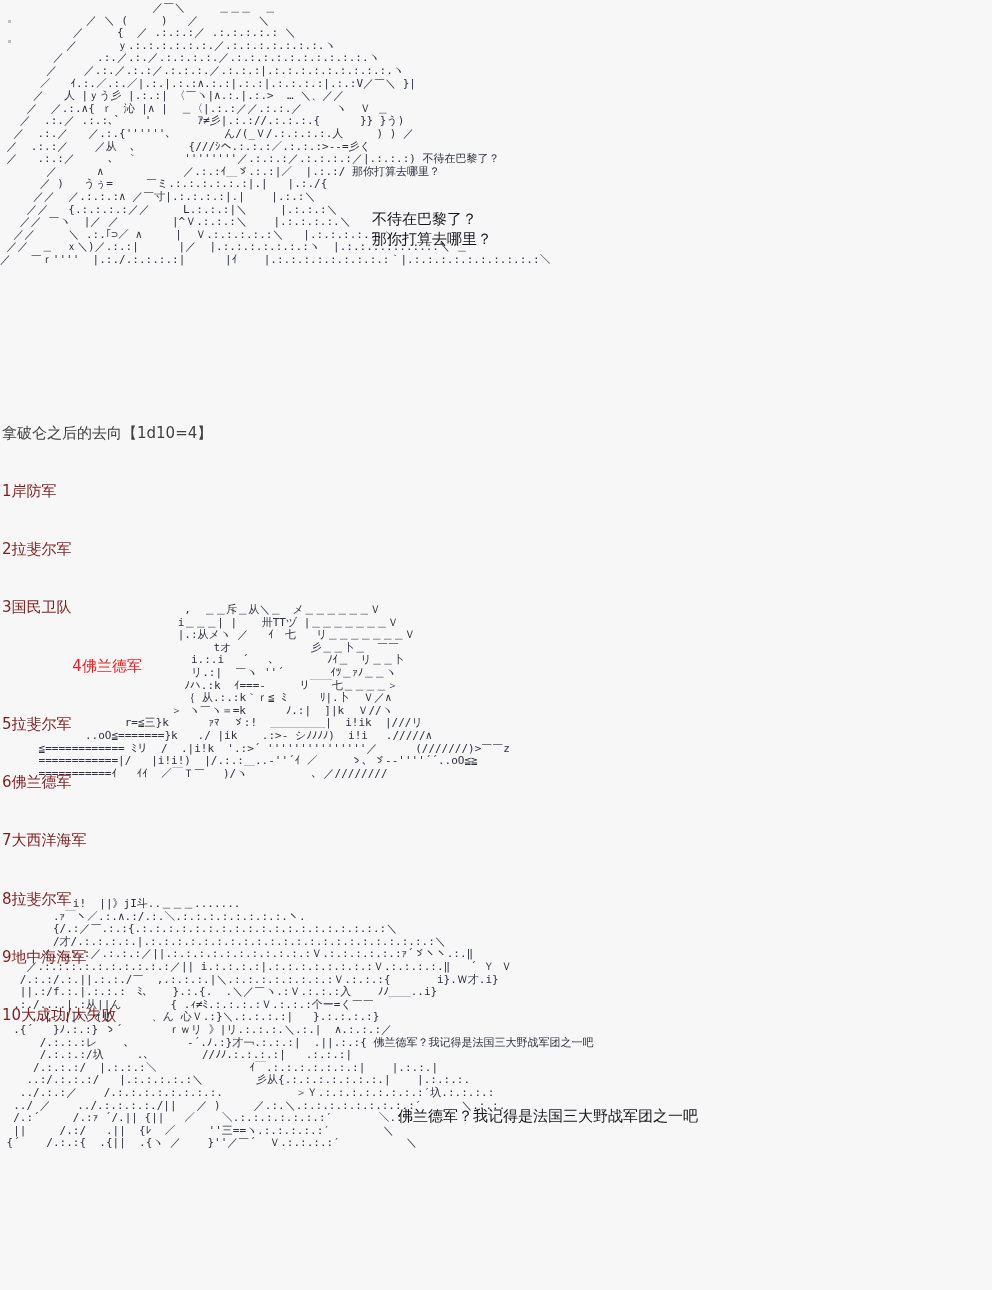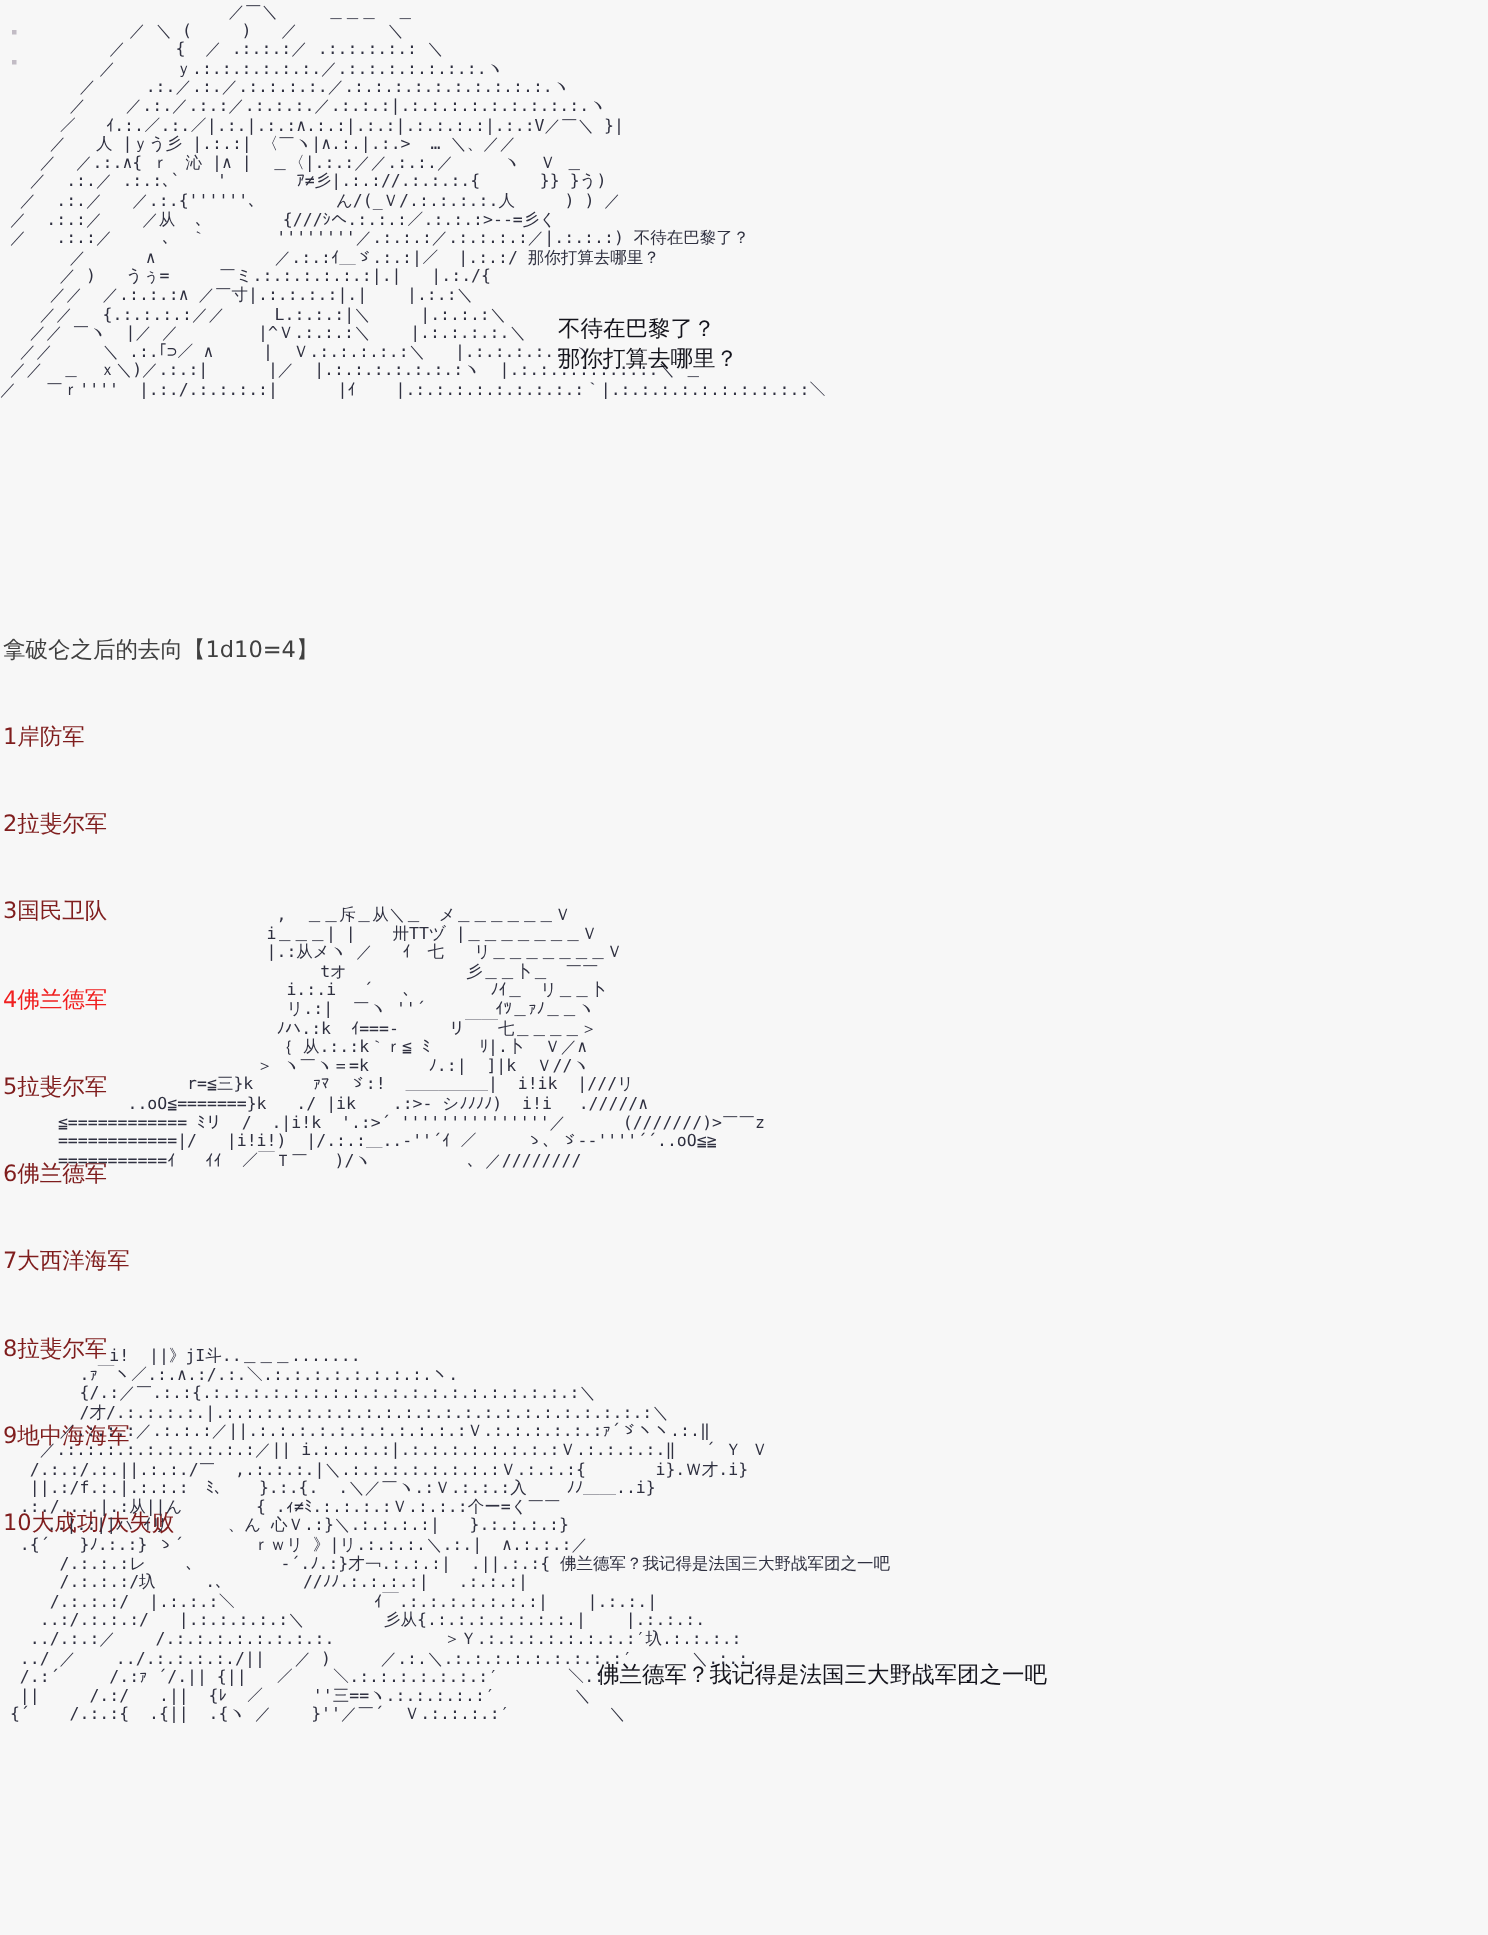--- a/index.html
+++ b/index.html
@@ -59,21 +59,21 @@
     left: 2px;
     top: 385px;
     font-family: "DejaVu Sans", "Liberation Sans", sans-serif;
     font-size: 15px;
     line-height: 19.4px;
     color: #14141c;
     white-space: pre;
   }
   .dice-title { font-size: 15px; color: #404040; }
   .dice-item  { font-size: 15px; color: #7f1d1d; }
-  .dice-item.hit { color: #f02020; }
+  .dice-item.hit { color: #f02020; text-align: center; }
 
   
   .edge-mark {
     position: absolute;
     width: 3px;
     height: 3px;
     background: #b0a8b4;
     opacity: .75;
   }
 </style>

